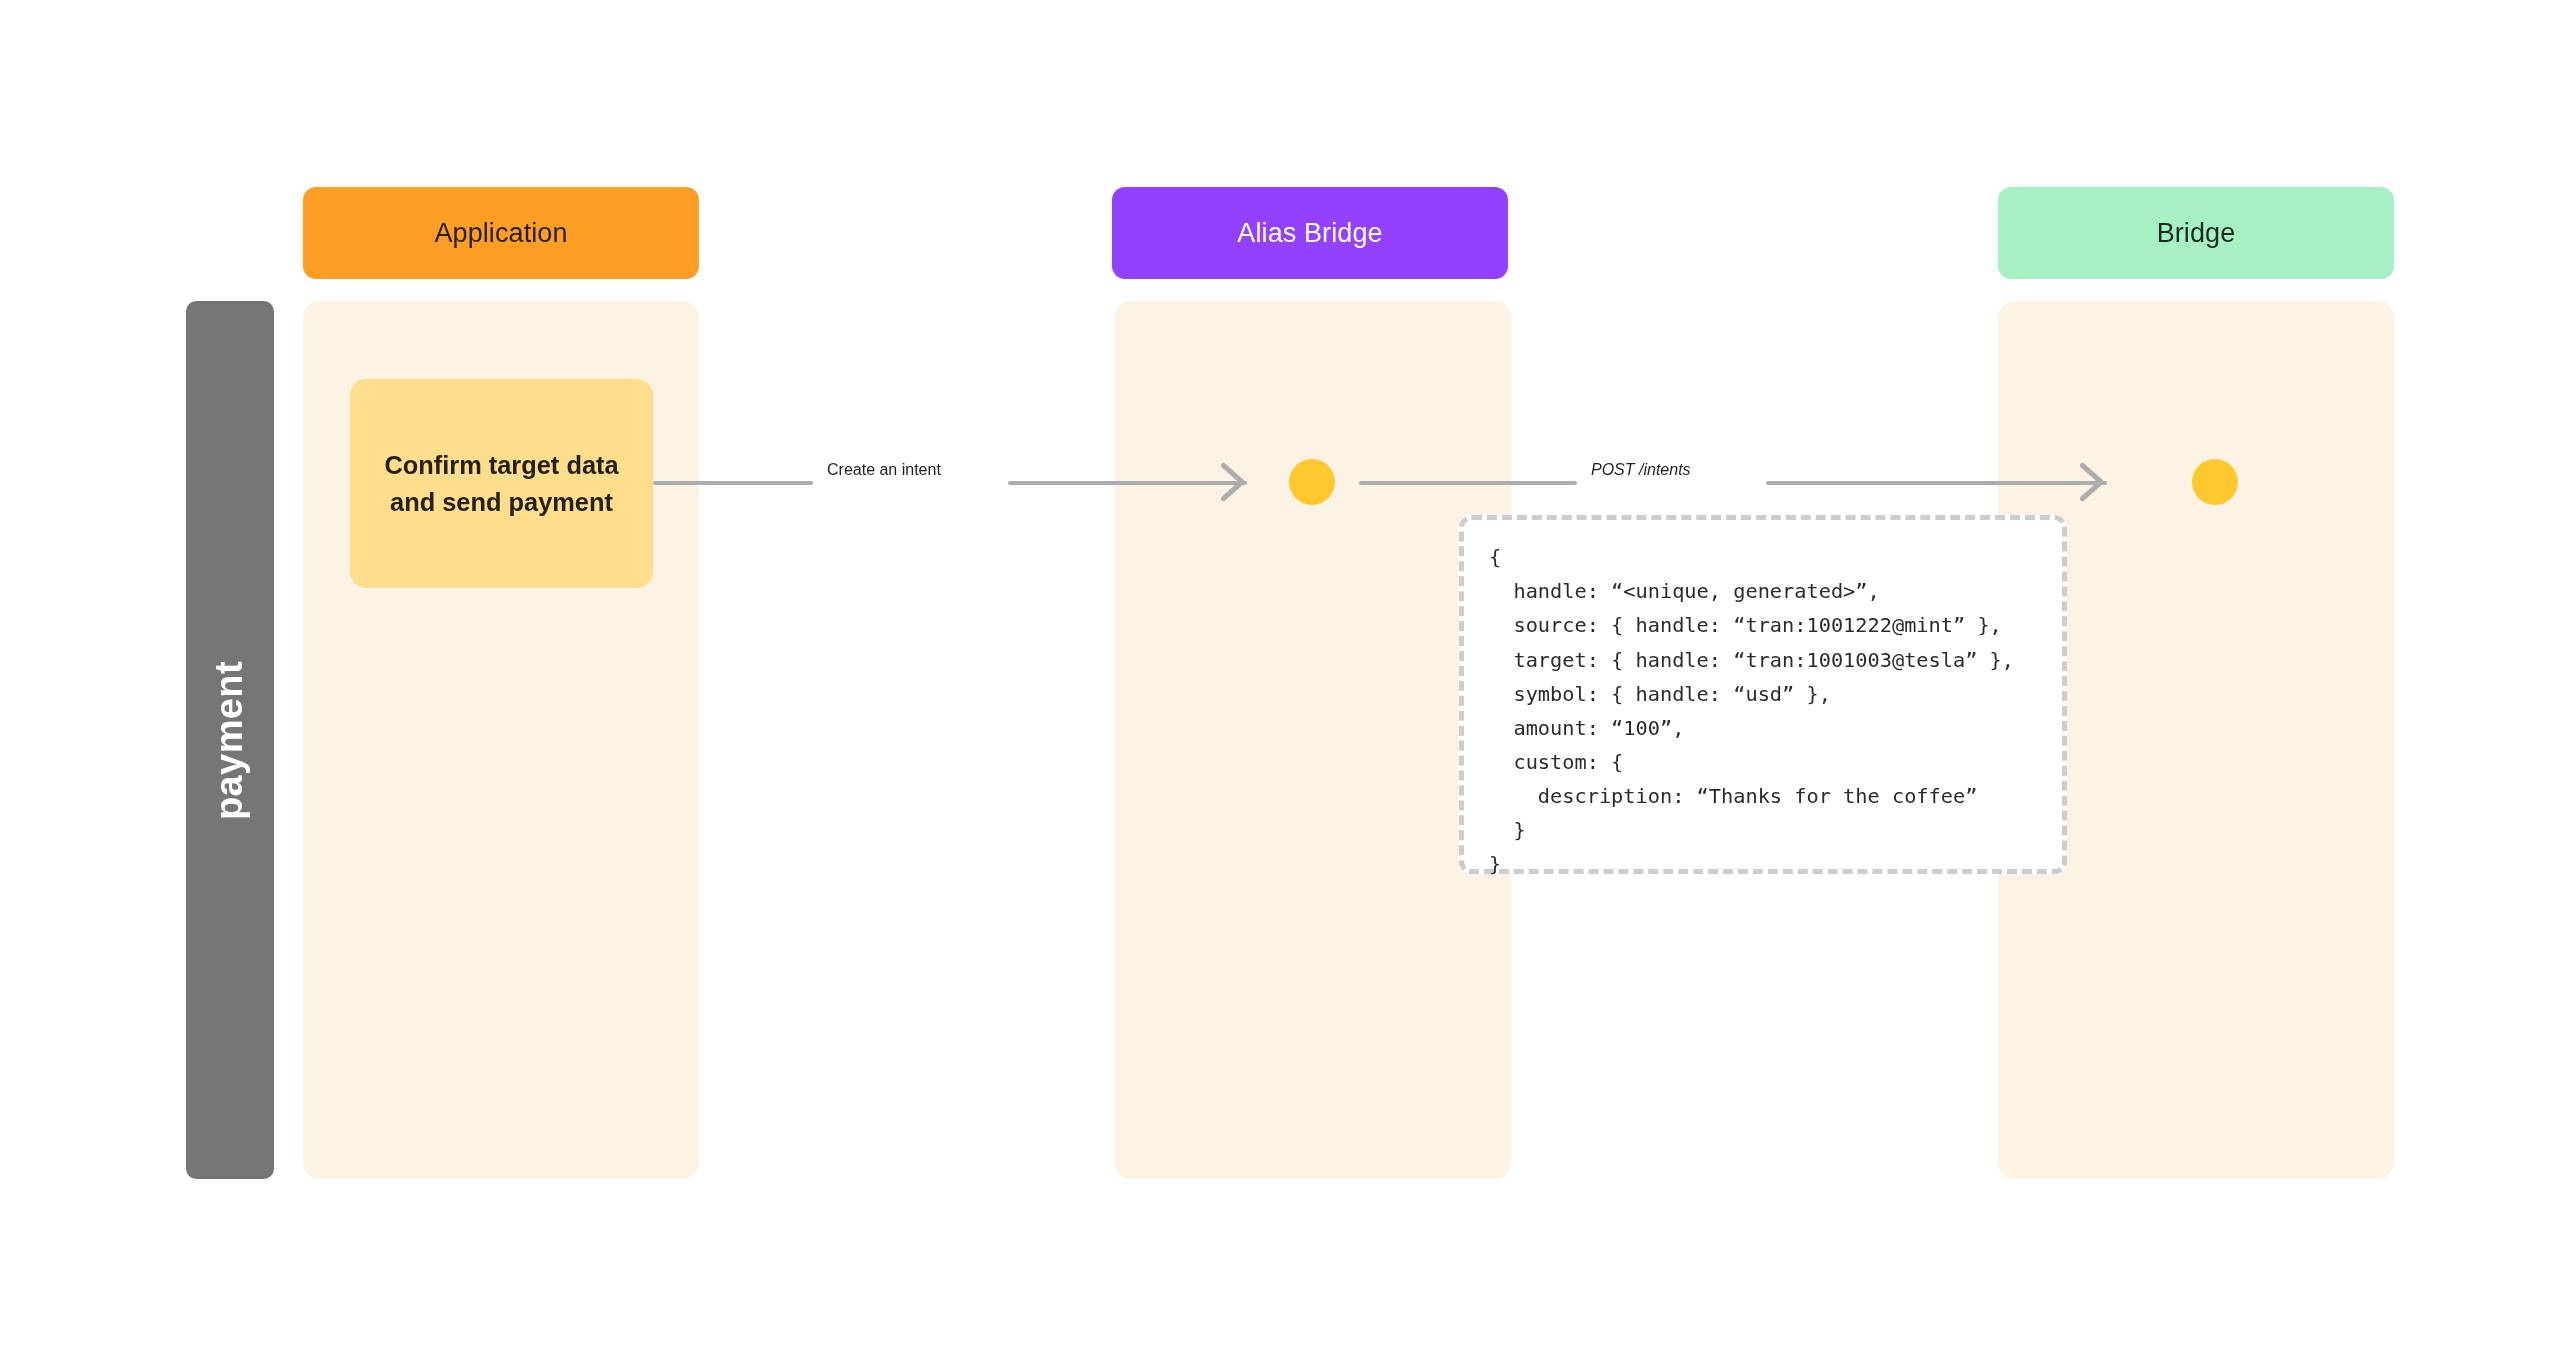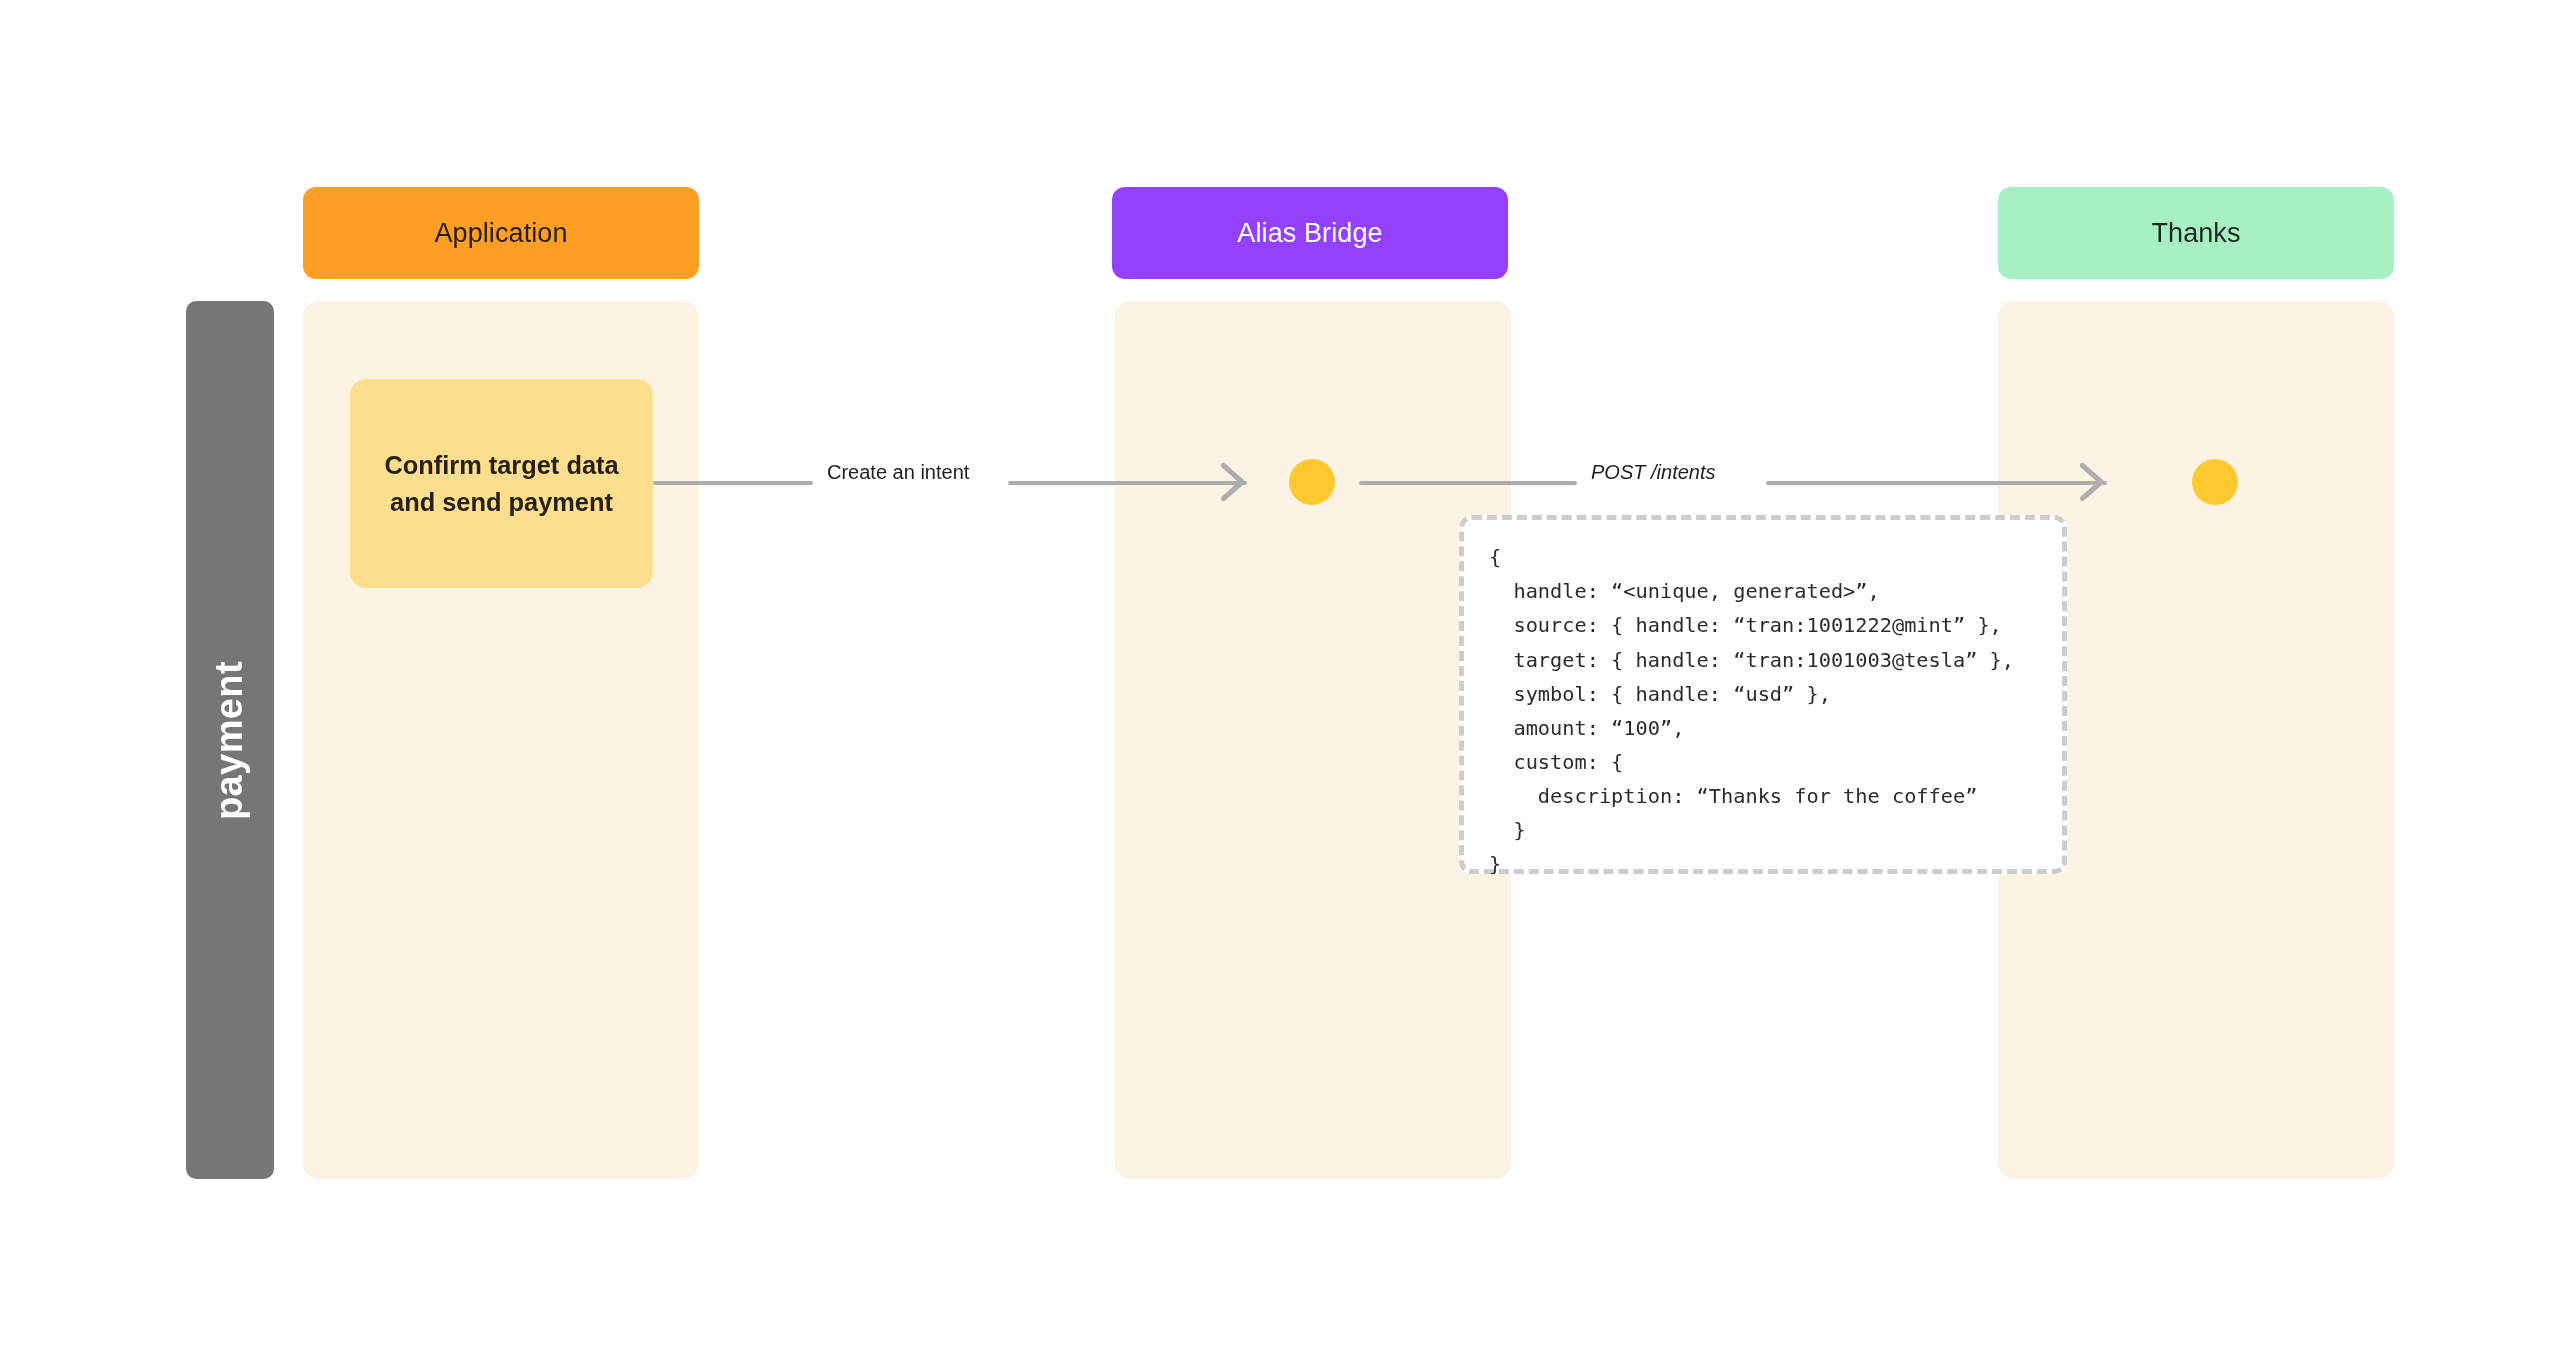--- a/index.html
+++ b/index.html
@@ -98,21 +98,21 @@
   .conn .seg {
     position: absolute;
     top: 27.6px;
     height: 4.4px;
     background: #ADADAD;
     border-radius: 2.2px;
   }
   .conn .label {
     position: absolute;
     top: 9.4px;
-    font-size: 20px;
+    font-size: 16px;
     color: #1F1F1F;
     white-space: nowrap;
     line-height: 1;
   }
   .conn .arrowhead {
     position: absolute;
     top: 8px;
     width: 29px;
     height: 42px;
   }
@@ -170,21 +170,21 @@
 
   <div class="lane-header app">
     <span>Application</span>
   </div>
 
   <div class="lane-header bridge">
     <span>Alias Bridge</span>
   </div>
 
   <div class="lane-header ledger">
-    <span>Thanks</span>
+    <span>Bridge</span>
   </div>
 
   <div class="lane-body app"></div>
   <div class="lane-body bridge"></div>
   <div class="lane-body ledger"></div>
 
   <div class="phase-bar">
     <span class="phase-bar-label">payment</span>
   </div>
 

